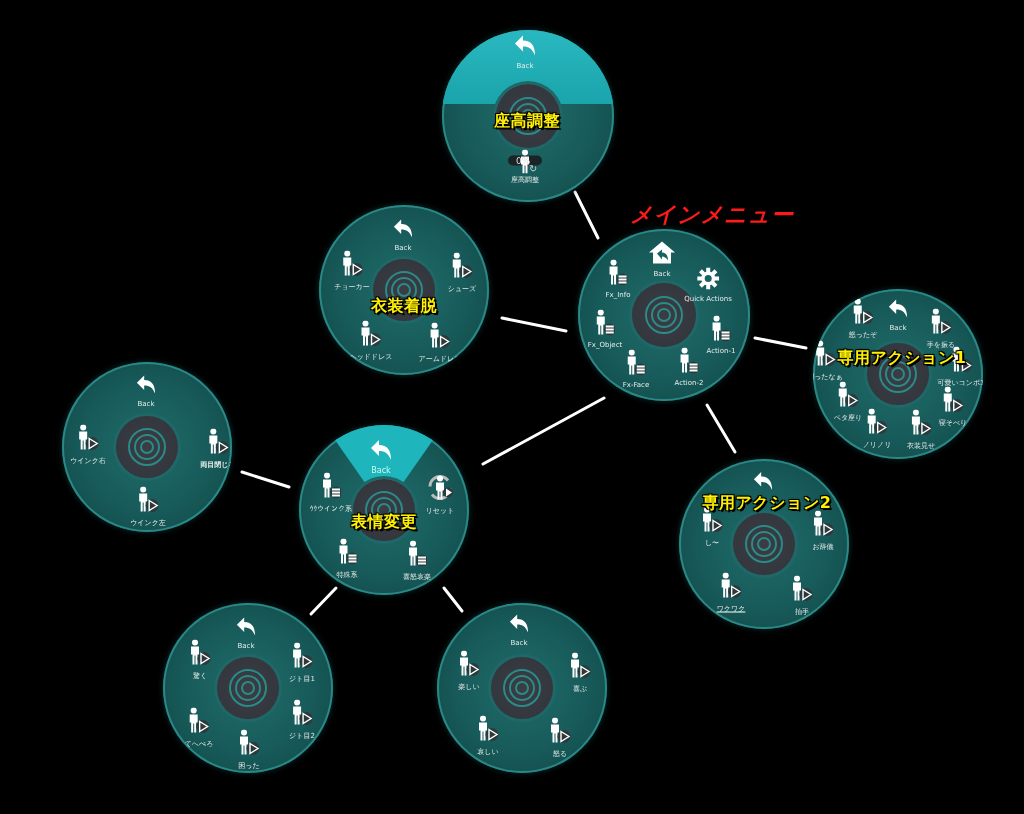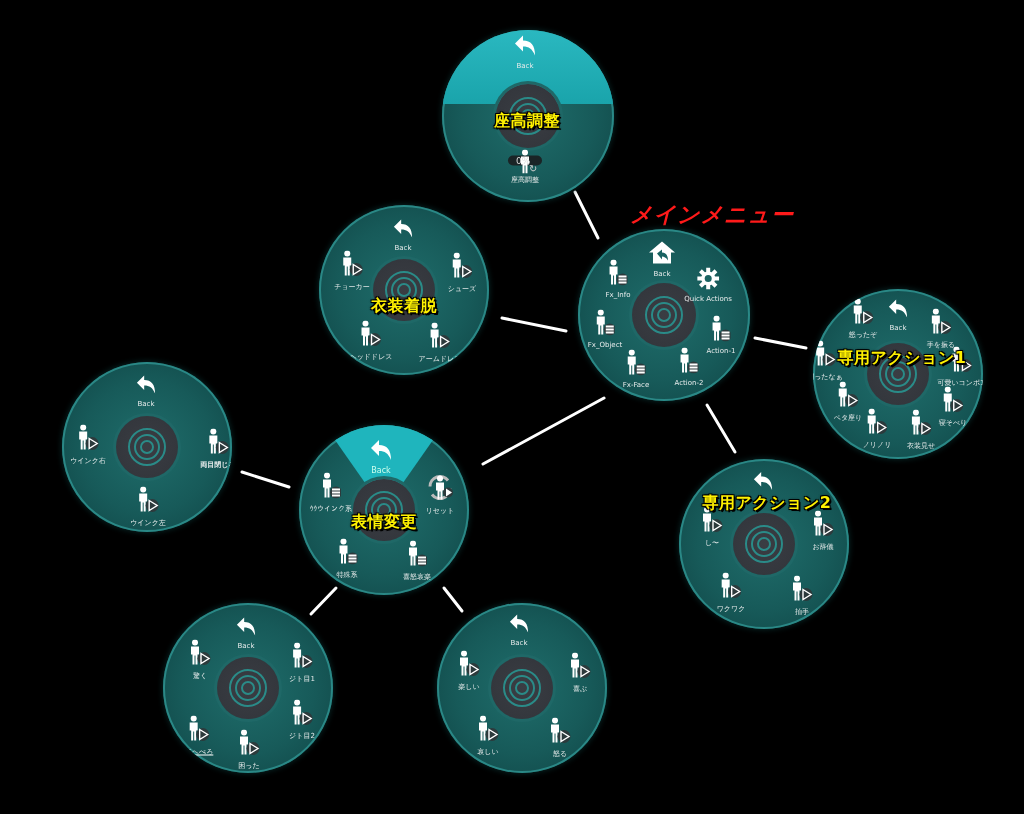--- a/index.html
+++ b/index.html
@@ -349,21 +349,21 @@
   </div>
   <div class="item" style="left:123px;top:137px;">
     <svg class="ico" width="22" height="26" viewBox="0 0 22 26">
         <circle cx="6" cy="3" r="3" fill="#fff"></circle>
         <path d="M2 7 H10 V15 H8.5 V25 H6.5 V16 H5.5 V25 H3.5 V15 H2 Z" fill="#fff"></path>
         <circle cx="15" cy="19" r="6.5" fill="#2d3a3c"></circle>
         <path d="M12 14 L20 19 L12 24 Z" fill="none" stroke="#fff" stroke-width="1.4"></path>
       </svg>
     <span class="lbl">拍手</span>
   </div>
-  <div class="item" style="left:52px;top:134px;">
+  <div class="item" style="left:52px;top:134px;text-decoration:underline;">
     <svg class="ico" width="22" height="26" viewBox="0 0 22 26">
         <circle cx="6" cy="3" r="3" fill="#fff"></circle>
         <path d="M2 7 H10 V15 H8.5 V25 H6.5 V16 H5.5 V25 H3.5 V15 H2 Z" fill="#fff"></path>
         <circle cx="15" cy="19" r="6.5" fill="#2d3a3c"></circle>
         <path d="M12 14 L20 19 L12 24 Z" fill="none" stroke="#fff" stroke-width="1.4"></path>
       </svg>
     <span class="lbl">ワクワク</span>
   </div>
   <div class="item" style="left:33px;top:68px;">
     <svg class="ico" width="22" height="26" viewBox="0 0 22 26">
@@ -527,21 +527,21 @@
   </div>
   <div class="item" style="left:86px;top:147px;">
     <svg class="ico" width="22" height="26" viewBox="0 0 22 26">
         <circle cx="6" cy="3" r="3" fill="#fff"></circle>
         <path d="M2 7 H10 V15 H8.5 V25 H6.5 V16 H5.5 V25 H3.5 V15 H2 Z" fill="#fff"></path>
         <circle cx="15" cy="19" r="6.5" fill="#2d3a3c"></circle>
         <path d="M12 14 L20 19 L12 24 Z" fill="none" stroke="#fff" stroke-width="1.4"></path>
       </svg>
     <span class="lbl">困った</span>
   </div>
-  <div class="item" style="left:36px;top:133px;text-decoration:underline;">
+  <div class="item" style="left:36px;top:125px;">
     <svg class="ico" width="22" height="26" viewBox="0 0 22 26">
         <circle cx="6" cy="3" r="3" fill="#fff"></circle>
         <path d="M2 7 H10 V15 H8.5 V25 H6.5 V16 H5.5 V25 H3.5 V15 H2 Z" fill="#fff"></path>
         <circle cx="15" cy="19" r="6.5" fill="#2d3a3c"></circle>
         <path d="M12 14 L20 19 L12 24 Z" fill="none" stroke="#fff" stroke-width="1.4"></path>
       </svg>
     <span class="lbl">てへぺろ</span>
   </div>
   <div class="item" style="left:37px;top:57px;">
     <svg class="ico" width="22" height="26" viewBox="0 0 22 26">

